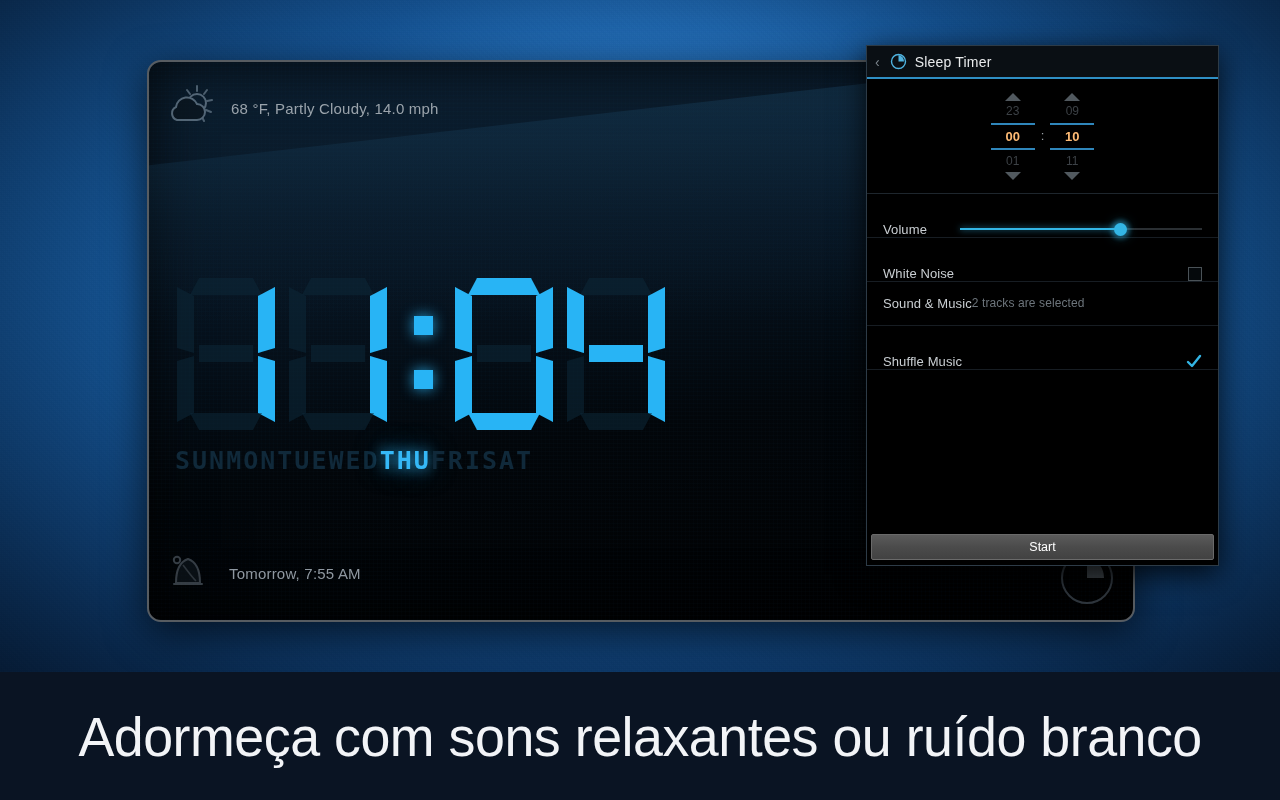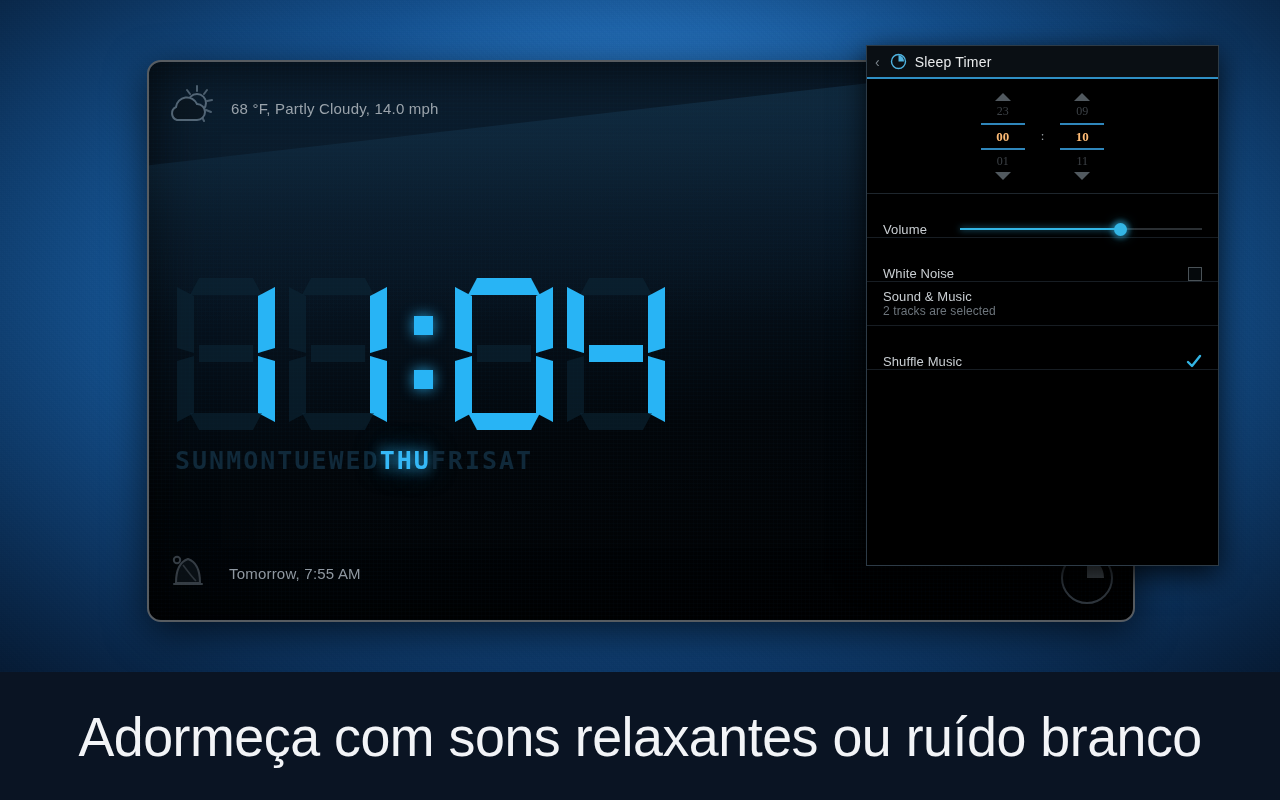--- a/index.html
+++ b/index.html
@@ -262,23 +262,21 @@
     letter-spacing: 0.2px;
   }
 
   
   .picker {
     height: 115px;
     border-bottom: 1px solid #1e262d;
     display: flex;
     align-items: center;
     justify-content: center;
-    gap: 10px;
     flex: 0 0 auto;
-    font-family: Liberation Serif, serif;
   }
   .picker-col {
     width: 56px;
     display: flex;
     flex-direction: column;
     align-items: center;
   }
   .arrow {
     width: 0; height: 0;
     border-left: 8px solid transparent;
@@ -329,21 +327,21 @@
     color: #c9ced2;
     font-size: 13px;
     letter-spacing: 0.1px;
   }
   .row-sub {
     color: #6d757c;
     font-size: 12px;
     margin-top: 0;
     letter-spacing: 0.1px;
   }
-  .row-textcol { display: flex; flex-direction: column; justify-content: center; }
+  .row-textcol { display: flex; flex-direction: row; justify-content: center; }
 
   
   .slider {
     position: relative;
     width: 242px;
     height: 16px;
     margin-left: 14px;
   }
   .slider .track-bg {
     position: absolute;
@@ -622,19 +620,22 @@
         <span class="row-label">Shuffle Music</span>
         <span class="cbox-checked">
           <svg viewBox="0 0 16 16" width="16" height="16" fill="none">
             <path d="M2 9 L6 13 L14 3" stroke="#33b5e5" stroke-width="2.4" stroke-linecap="round" stroke-linejoin="round"></path>
           </svg>
         </span>
       </div>
 
     </div>
 
+    <div class="panel-footer">
+      <div class="start-btn">Start</div>
+    </div>
   </div>
 
   <div class="caption-band">
     <span class="caption-text">Adormeça com sons relaxantes ou ruído branco</span>
   </div>
 
 </div>
 
 </body></html>

